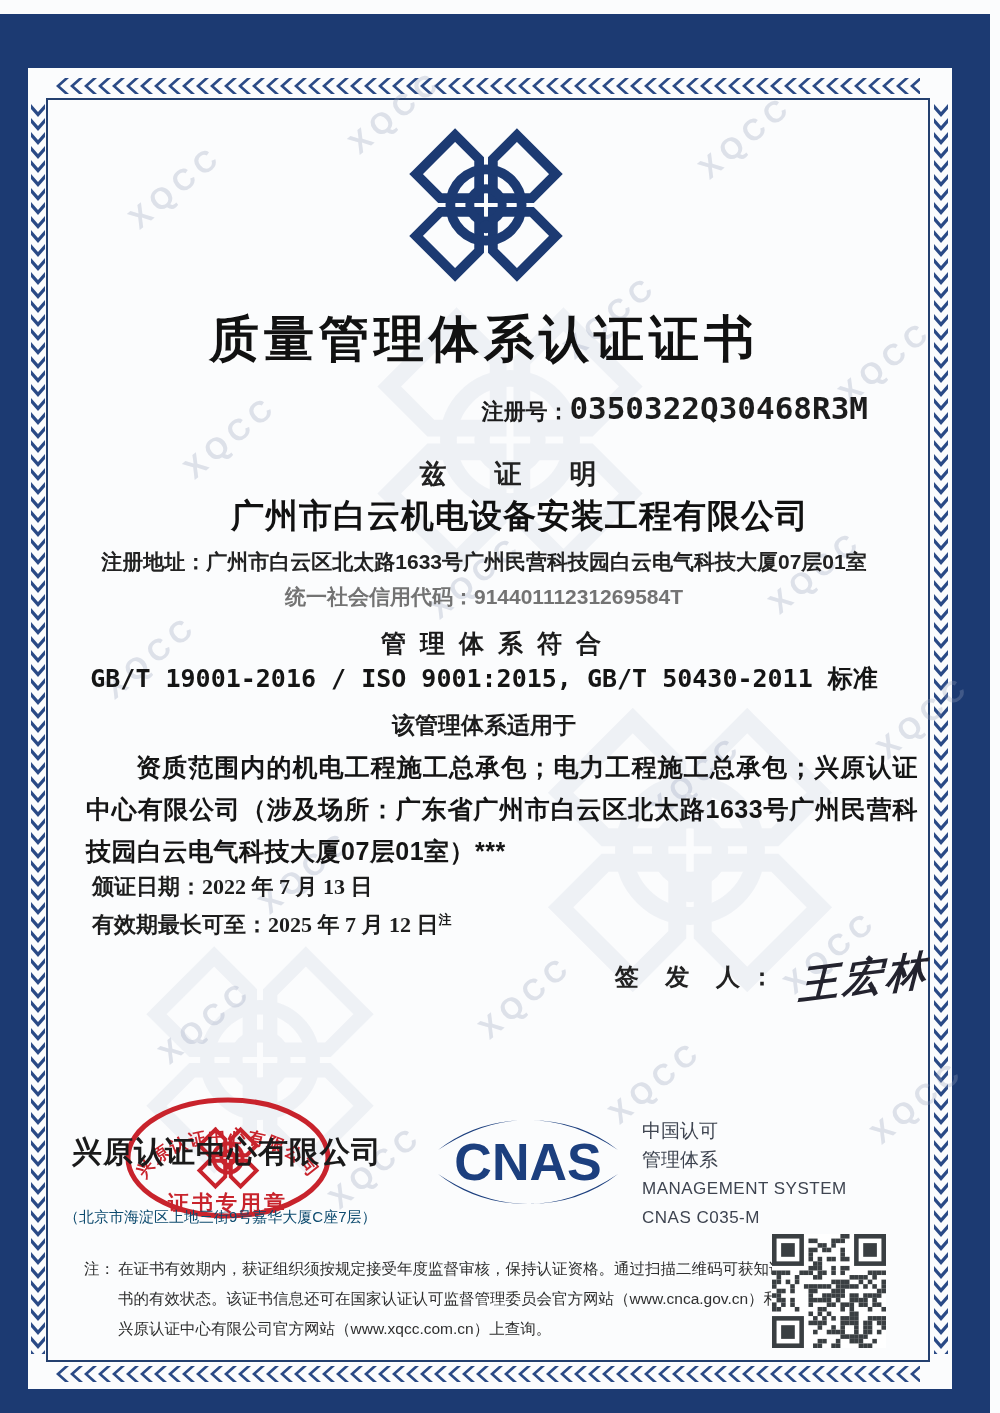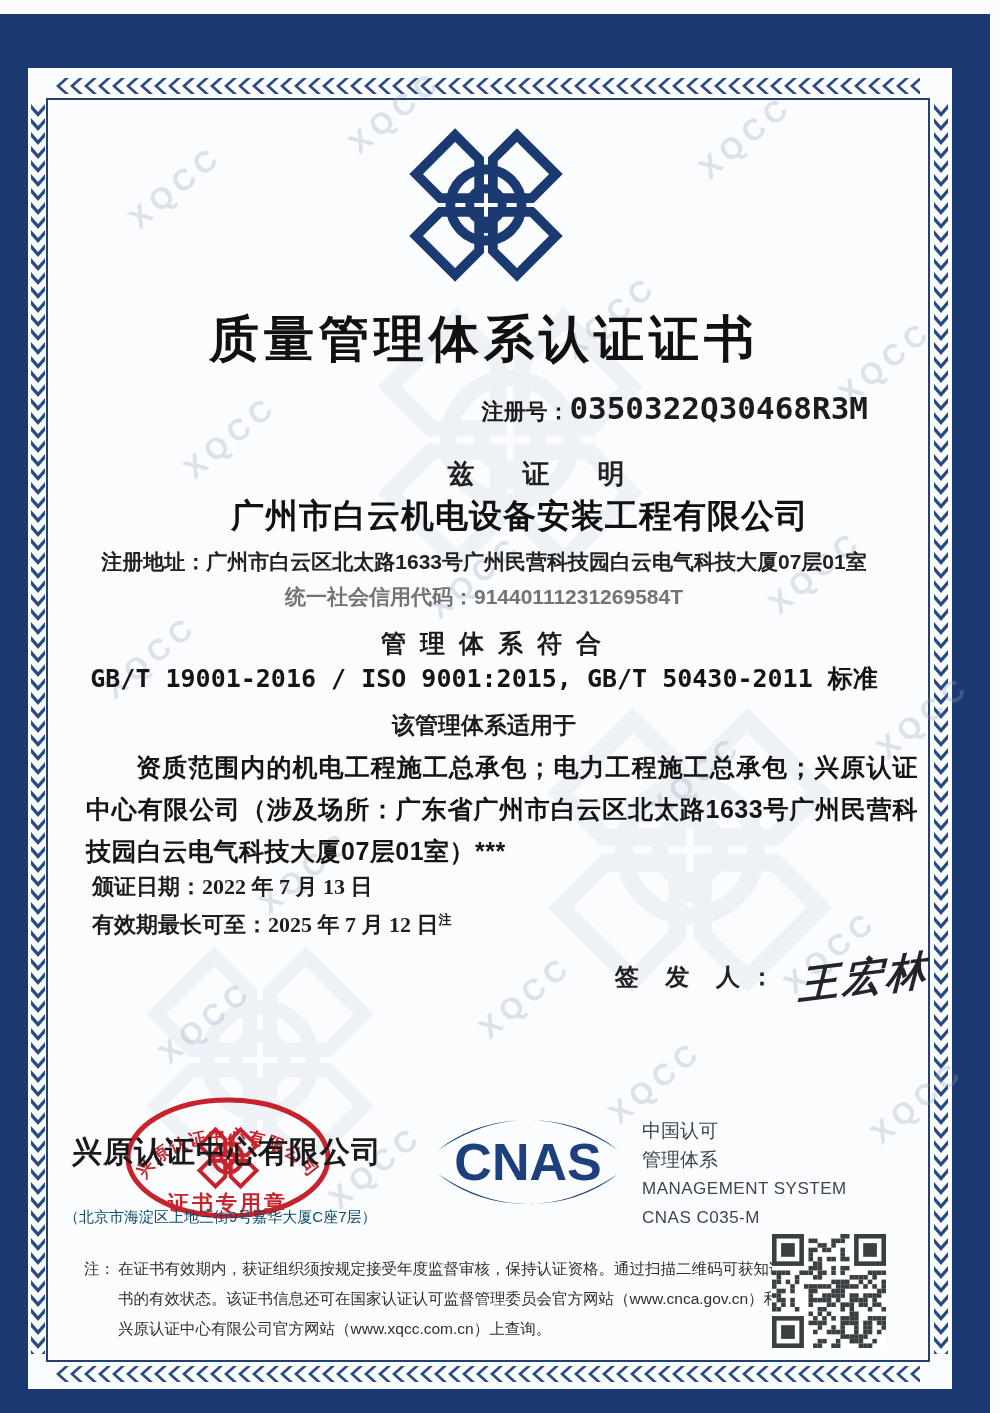--- a/index.html
+++ b/index.html
@@ -26,21 +26,21 @@
     color:rgba(152,162,188,0.30); transform:rotate(-40deg); white-space:nowrap;
     pointer-events:none; z-index:1;}
   .ghost{position:absolute; color:#1c3a72; opacity:0.05; z-index:0;}
   
   .abs{position:absolute; z-index:2;}
   .ctr{left:46px; width:876px; text-align:center;}
   .logo-top{left:405px; top:124px;}
   .title{top:306px; font-size:50px; font-weight:bold; letter-spacing:5px; color:#111;}
   .regline{top:390px; right:132px; font-size:22px; font-weight:bold;}
   .regline .num{font-family:"DejaVu Sans Mono", monospace; font-size:31px;}
-  .certify{top:456px; font-size:27px; font-weight:bold; letter-spacing:48px; padding-left:76px; color:#222;}
+  .certify{top:456px; font-size:27px; font-weight:bold; letter-spacing:48px; padding-left:48px; color:#222;}
   .company{top:494px; font-size:33px; font-weight:bold; letter-spacing:1px; color:#111;padding-left:36px;}
   .addr{top:548px; font-size:21px; font-weight:600; color:#222;}
   .credit{top:583px; font-size:21px; font-weight:700; color:#737373;}
   .comply{top:627px; font-size:25px; font-weight:600; letter-spacing:14px; padding-left:14px;}
   .standards{top:662px; font-family:"DejaVu Sans Mono", monospace; font-size:25px; font-weight:bold; color:#151515;}
   .scopehead{top:710px; font-size:23px; font-weight:600;}
   .scope{top:746px; left:86px; width:832px; font-size:25px; font-weight:bold;
     line-height:42px; text-indent:2em; text-align:justify; letter-spacing:0.5px; color:#151515;}
   .dateline{left:92px; font-family:"Liberation Serif", serif; font-size:22px; font-weight:600; color:#1d1d1d;}
   .d1{top:872px;} .d2{top:910px;}

